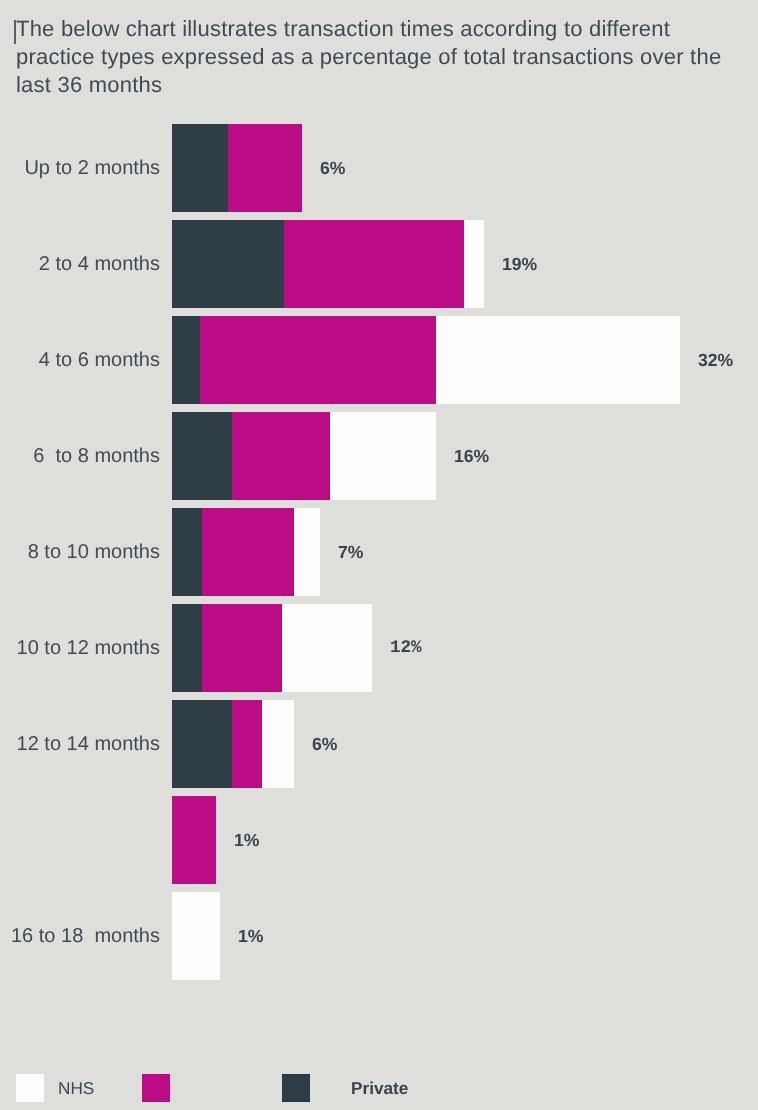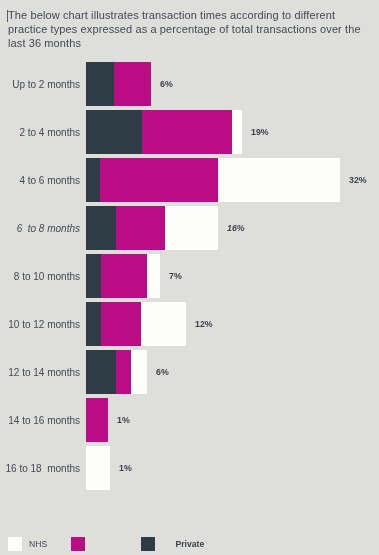--- a/index.html
+++ b/index.html
@@ -147,21 +147,21 @@
       </div>
       <div class="row" style="top: 96px;">
         <div class="cat-label">4 to 6 months</div>
         <div class="bar-wrap">
           <span class="seg seg-private" style="width: 14px;"></span>
           <span class="seg seg-mixed" style="width: 118px;"></span>
           <span class="seg seg-nhs" style="width: 122px;"></span>
         </div>
         <div class="value" style="left: 349px;">32%</div>
       </div>
-      <div class="row" style="top: 144px; font-style: italic;">
+      <div class="row" style="top: 144px;">
         <div class="cat-label">6  to 8 months</div>
         <div class="bar-wrap">
           <span class="seg seg-private" style="width: 30px;"></span>
           <span class="seg seg-mixed" style="width: 49px;"></span>
           <span class="seg seg-nhs" style="width: 53px;"></span>
         </div>
         <div class="value" style="left: 227px;">16%</div>
       </div>
       <div class="row" style="top: 192px;">
         <div class="cat-label">8 to 10 months</div>
@@ -172,33 +172,32 @@
         </div>
         <div class="value" style="left: 169px;">7%</div>
       </div>
       <div class="row" style="top: 240px;">
         <div class="cat-label">10 to 12 months</div>
         <div class="bar-wrap">
           <span class="seg seg-private" style="width: 15px;"></span>
           <span class="seg seg-mixed" style="width: 40px;"></span>
           <span class="seg seg-nhs" style="width: 45px;"></span>
         </div>
-        <div class="value" style="left: 195px;">12%</div>
+        <div class="value" style="left: 195px; font-family: Liberation Mono, monospace;">12%</div>
       </div>
       <div class="row" style="top: 288px;">
         <div class="cat-label">12 to 14 months</div>
         <div class="bar-wrap">
           <span class="seg seg-private" style="width: 30px;"></span>
           <span class="seg seg-mixed" style="width: 15px;"></span>
           <span class="seg seg-nhs" style="width: 16px;"></span>
         </div>
         <div class="value" style="left: 156px;">6%</div>
       </div>
       <div class="row" style="top: 336px;">
-        <div class="cat-label">14 to 16 months</div>
         <div class="bar-wrap">
           <span class="seg seg-mixed" style="width: 22px;"></span>
         </div>
         <div class="value" style="left: 117px;">1%</div>
       </div>
       <div class="row" style="top: 384px;">
         <div class="cat-label">16 to 18  months</div>
         <div class="bar-wrap">
           <span class="seg seg-nhs" style="width: 24px;"></span>
         </div>

